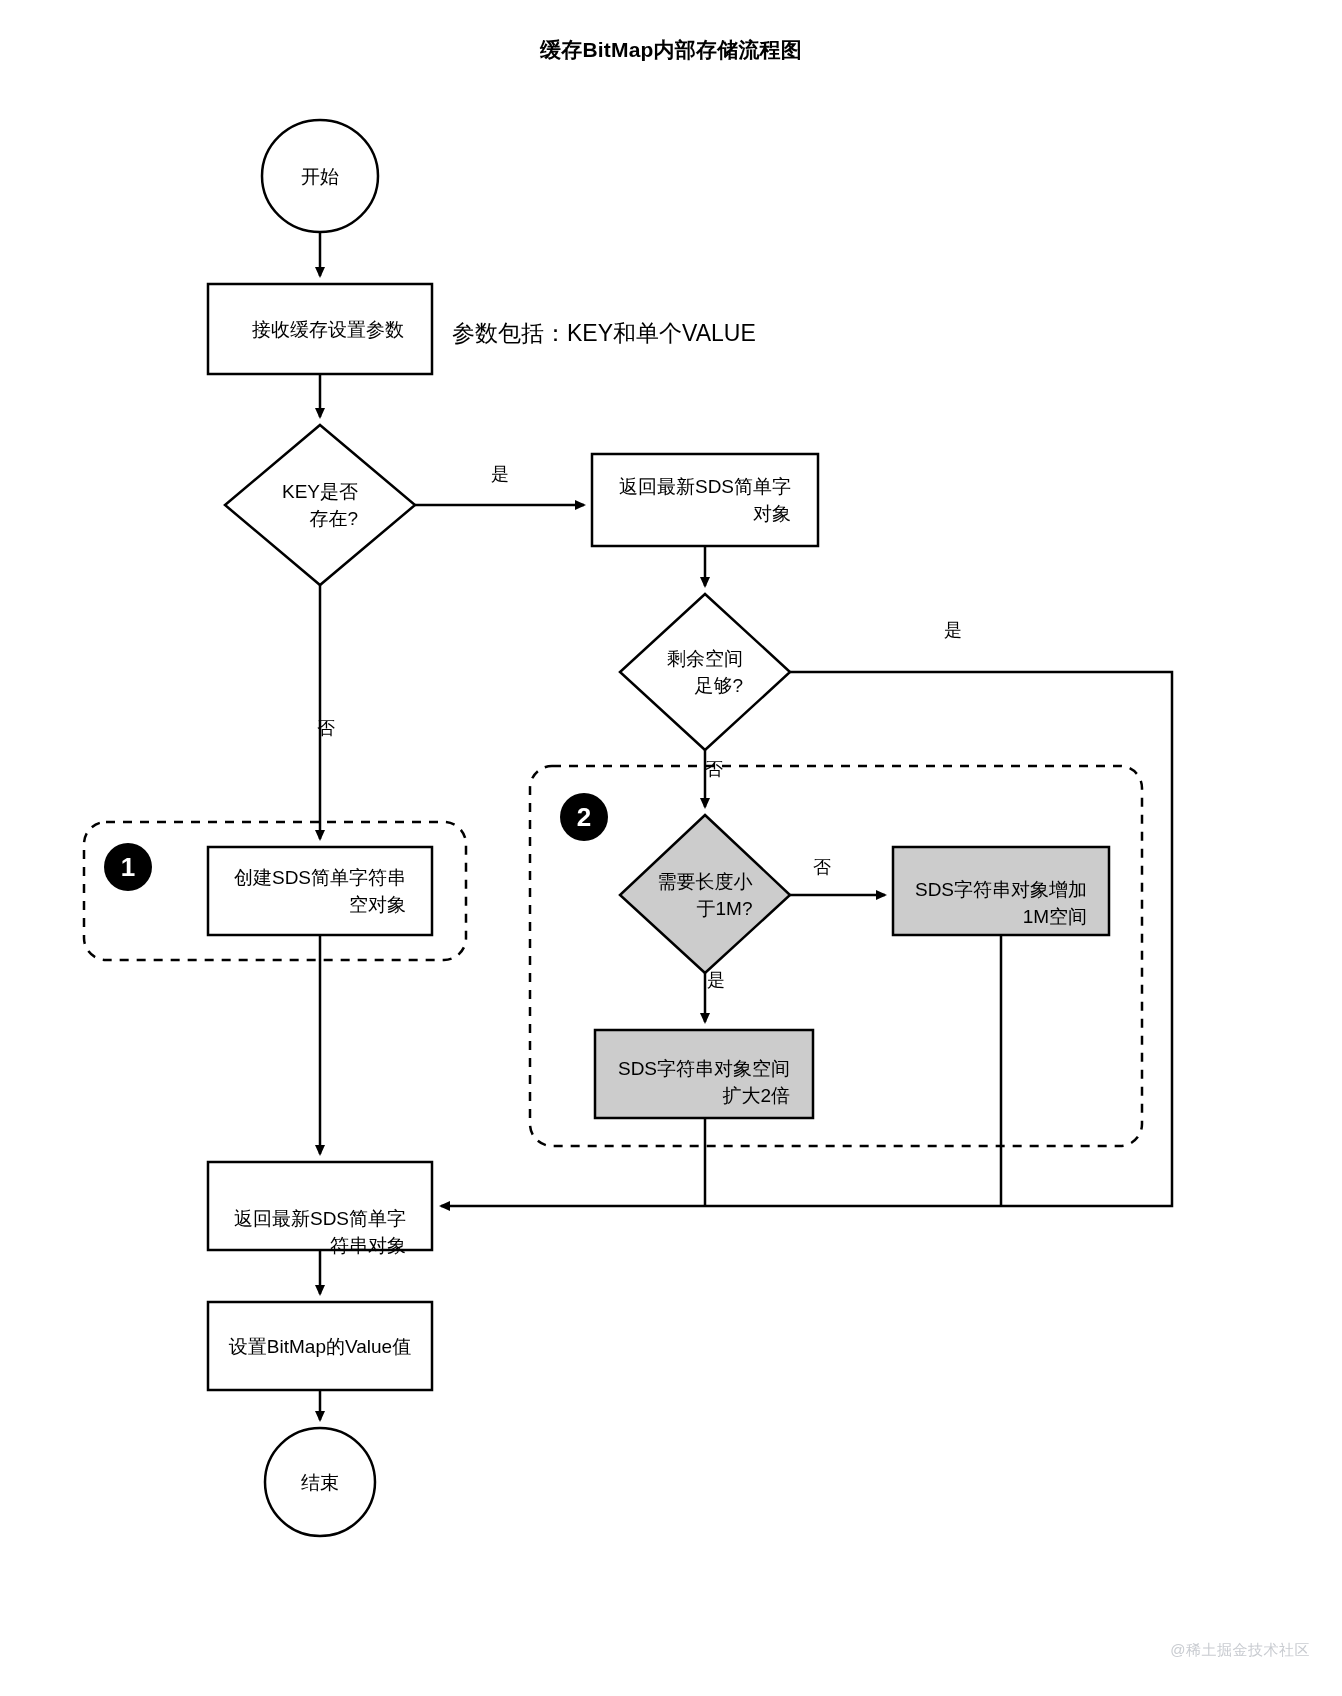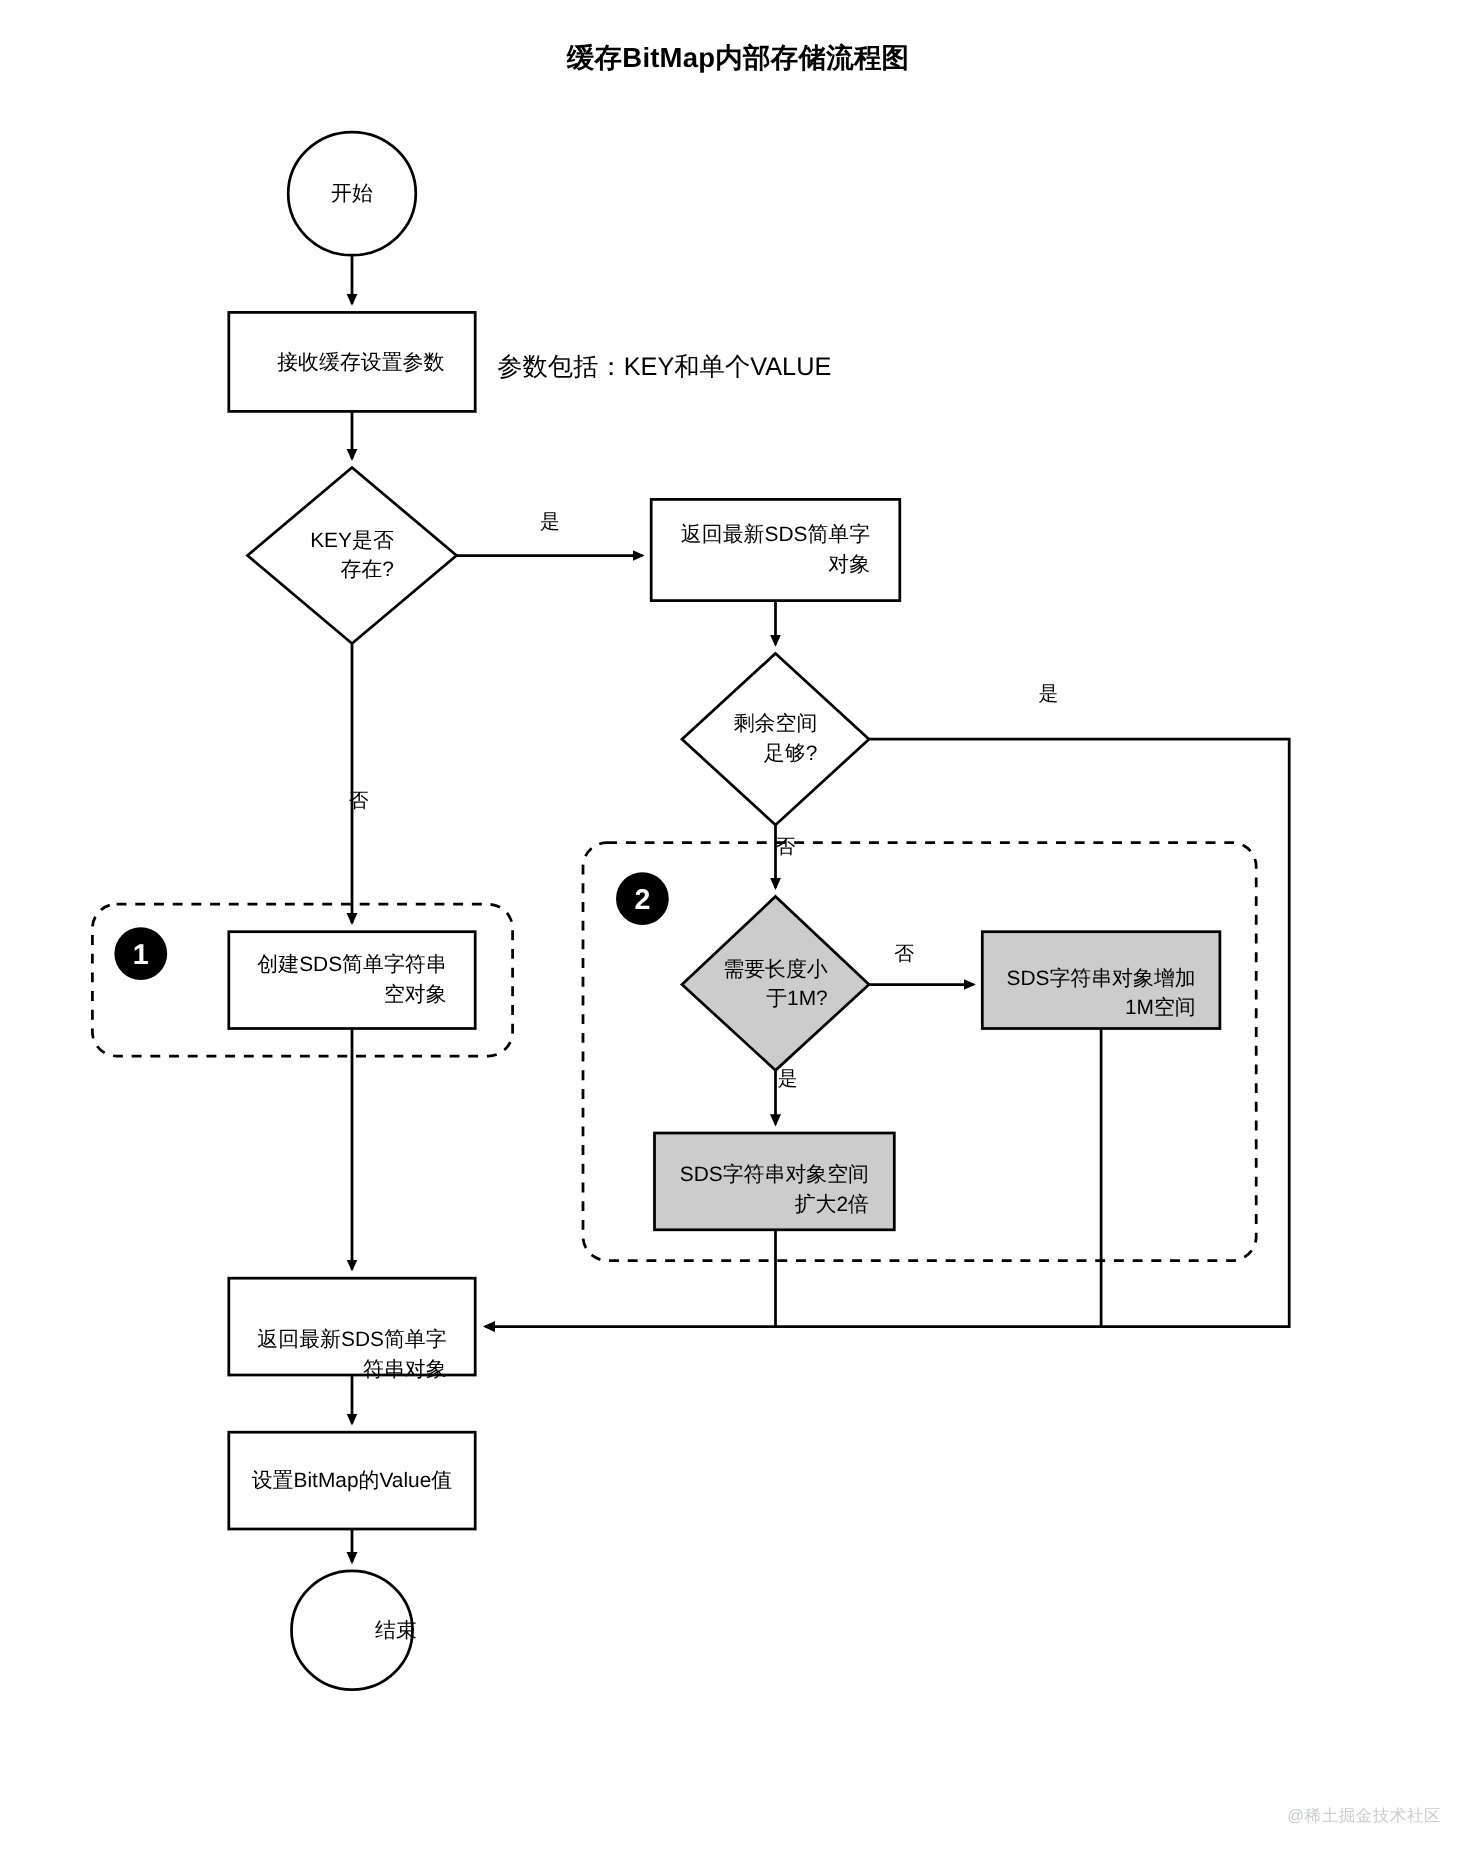--- a/index.html
+++ b/index.html
@@ -23,21 +23,21 @@
     top: 0;
     width: 1342px;
     height: 1696px;
   }
   .diagram-title {
     position: absolute;
     left: 0;
     top: 36px;
     width: 1342px;
     text-align: center;
-    font-size: 25px;
+    font-size: 21px;
     font-weight: bold;
     color: #000000;
     letter-spacing: 0.2px;
   }
   .node-label {
     position: absolute;
     display: flex;
     align-items: center;
     justify-content: center;
     text-align: right;
@@ -176,21 +176,21 @@
 扩大2倍</div>
 
   <div class="node-label" style="left:208px; top:847px; width:224px; height:88px;">创建SDS简单字符串
 空对象</div>
 
   <div class="node-label" style="left:208px; top:1188px; width:224px; height:88px;">返回最新SDS简单字
 符串对象</div>
 
   <div class="node-label" style="left:208px; top:1302px; width:224px; height:88px;">设置BitMap的Value值</div>
 
-  <div class="node-label" style="left:265px; top:1456px; width:110px; height:52px;padding-left:40px;">结束</div>
+  <div class="node-label" style="left:265px; top:1456px; width:110px; height:52px;">结束</div>
 
   <div class="edge-label" style="left:470px; top:462px; width:60px;">是</div>
 
   <div class="edge-label" style="left:296px; top:716px; width:60px;">否</div>
 
   <div class="edge-label" style="left:923px; top:618px; width:60px;">是</div>
 
   <div class="edge-label" style="left:684px; top:757px; width:60px;">否</div>
 
   <div class="edge-label" style="left:792px; top:855px; width:60px;">否</div>

